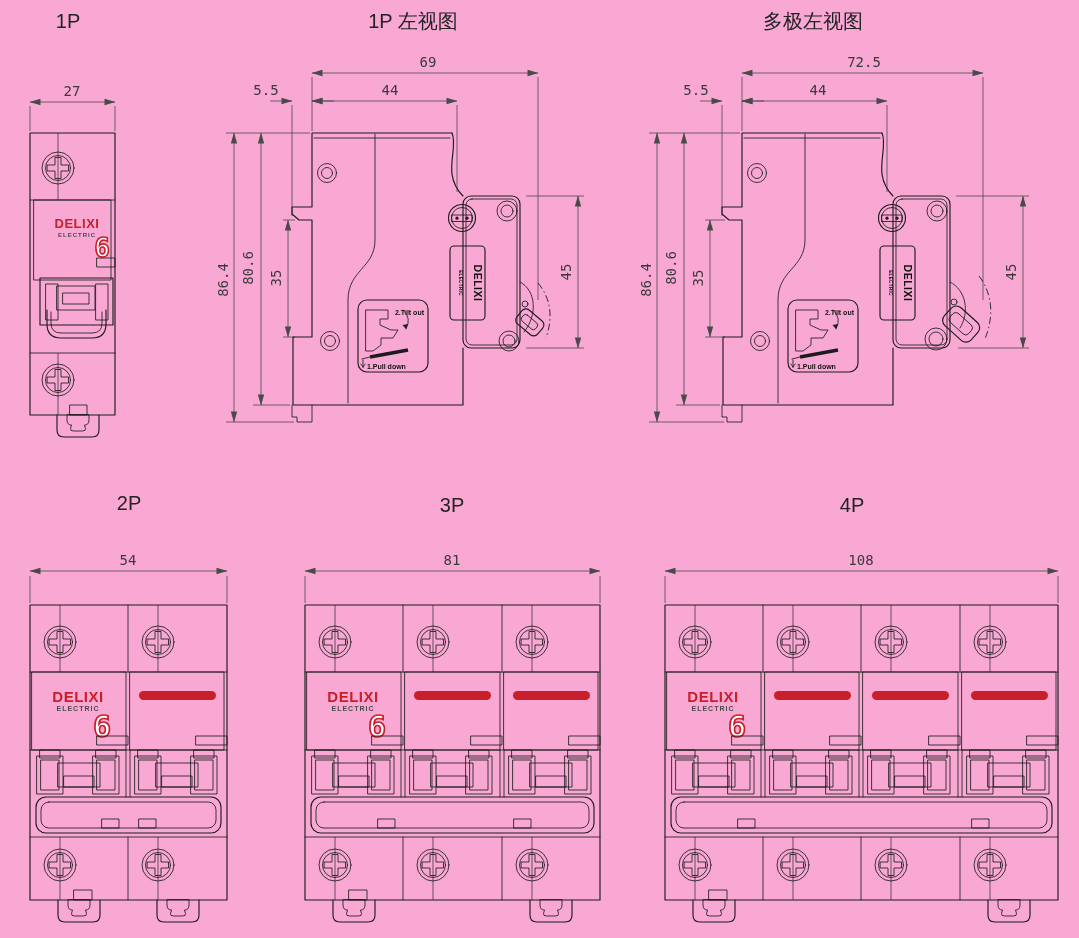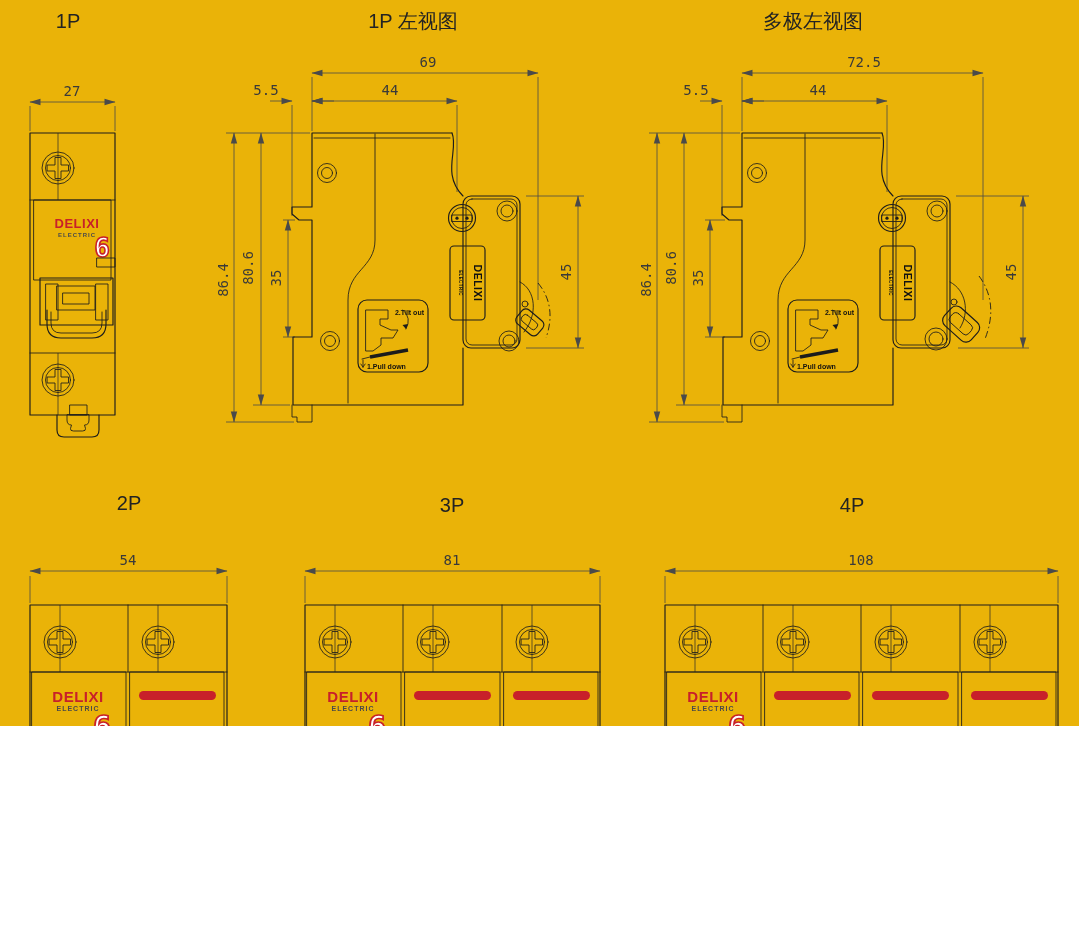--- a/index.html
+++ b/index.html
@@ -1,16 +1,16 @@
 <!DOCTYPE html>
 <html><head>
 <meta charset="utf-8">
 <style>
   html,body{margin:0;padding:0;background:#ffffff;}
-  #sheet{position:relative;width:1079px;height:726px;background:#eab308;overflow:hidden;}
+  #sheet{position:relative;width:1079px;height:938px;background:#f9a8d4;overflow:hidden;}
   svg{display:block;}
   .ln{fill:none;stroke:#1c1c1c;stroke-width:1.15;stroke-linejoin:round;stroke-linecap:round;}
   .thin{stroke-width:0.85;}
   .cl{fill:none;stroke:#2a2a2a;stroke-width:0.7;}
   .dimln{fill:none;stroke:#4a4a4a;stroke-width:0.8;}
   .dimtx{fill:#3a3a3a;font:14px "DejaVu Sans Mono", monospace;}
   .title{fill:#232323;font:20px "Liberation Sans","DejaVu Sans",sans-serif;}
   .brand{fill:#c8202a;font-family:"Liberation Sans","DejaVu Sans",sans-serif;font-weight:bold;letter-spacing:.5px;}
   .sub{fill:#4a4a4a;font-family:"Liberation Sans","DejaVu Sans",sans-serif;font-weight:bold;letter-spacing:1px;}
   .digit{font:bold 30px "DejaVu Sans Mono",monospace;fill:#ffffff;stroke:#c8202a;stroke-width:1.7;}

